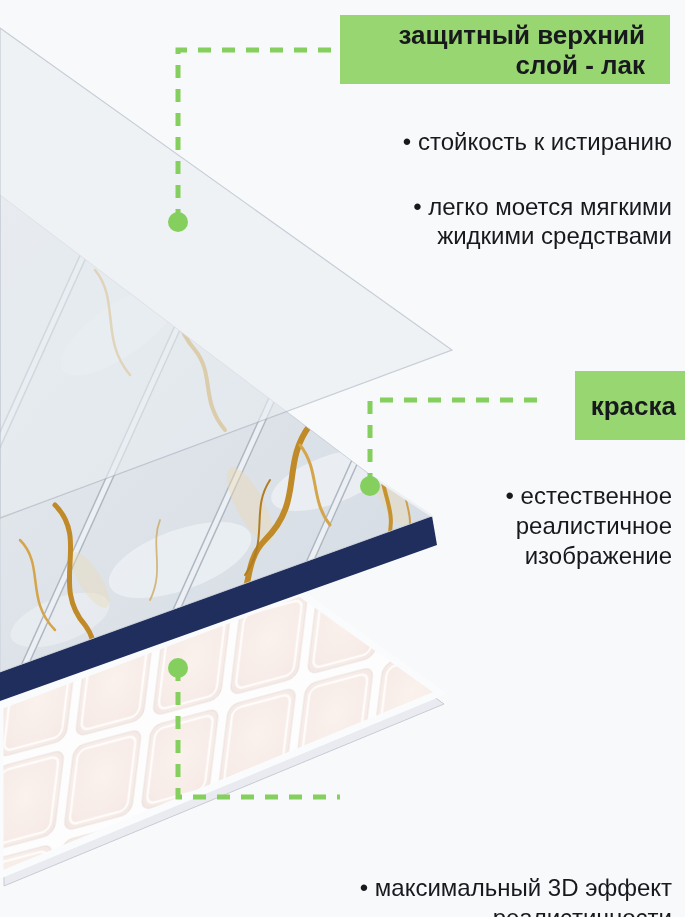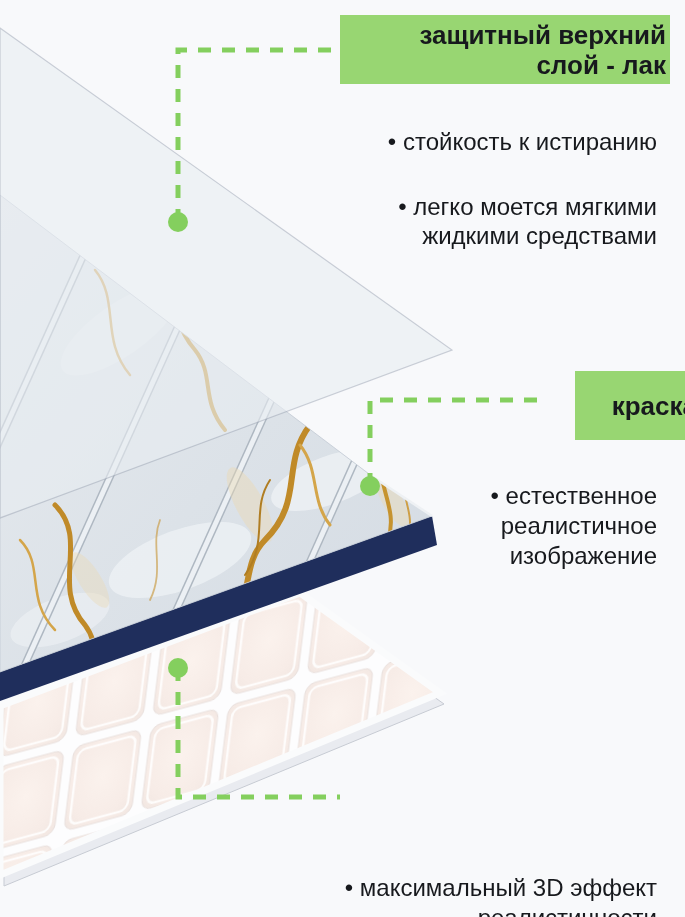--- a/index.html
+++ b/index.html
@@ -14,30 +14,30 @@
   .canvas svg{position:absolute;left:0;top:0;display:block;}
   .label{
     position:absolute;
     background:#98d672;
     color:#17191d;
     font-weight:bold;
     font-size:26px;
     line-height:30px;
     text-align:right;
     box-sizing:border-box;
-    padding:0 4px;
+    padding:0 25px;
     display:flex;flex-direction:column;justify-content:center;align-items:flex-end;
     white-space:pre-line;
   }
   .label-top{left:340px;top:15px;width:330px;height:69px;}
   .label-mid{left:544px;top:371px;width:126px;height:69px;margin-left:31px;}
   .label-bottom{left:340px;top:764px;width:330px;height:69px;}
   .bullets{
     position:absolute;
-    right:28px;
+    right:13px;
     text-align:right;
     font-size:24px;
     font-weight:500;
     line-height:29px;
     white-space:pre-line;
   }
   .bullets-top{top:98px;}
   .bullets-top .bullet + .bullet{margin-top:7px;}
   .bullets-mid{top:451px;line-height:30px;}
   .bullets-bottom{top:843px;line-height:30px;}

